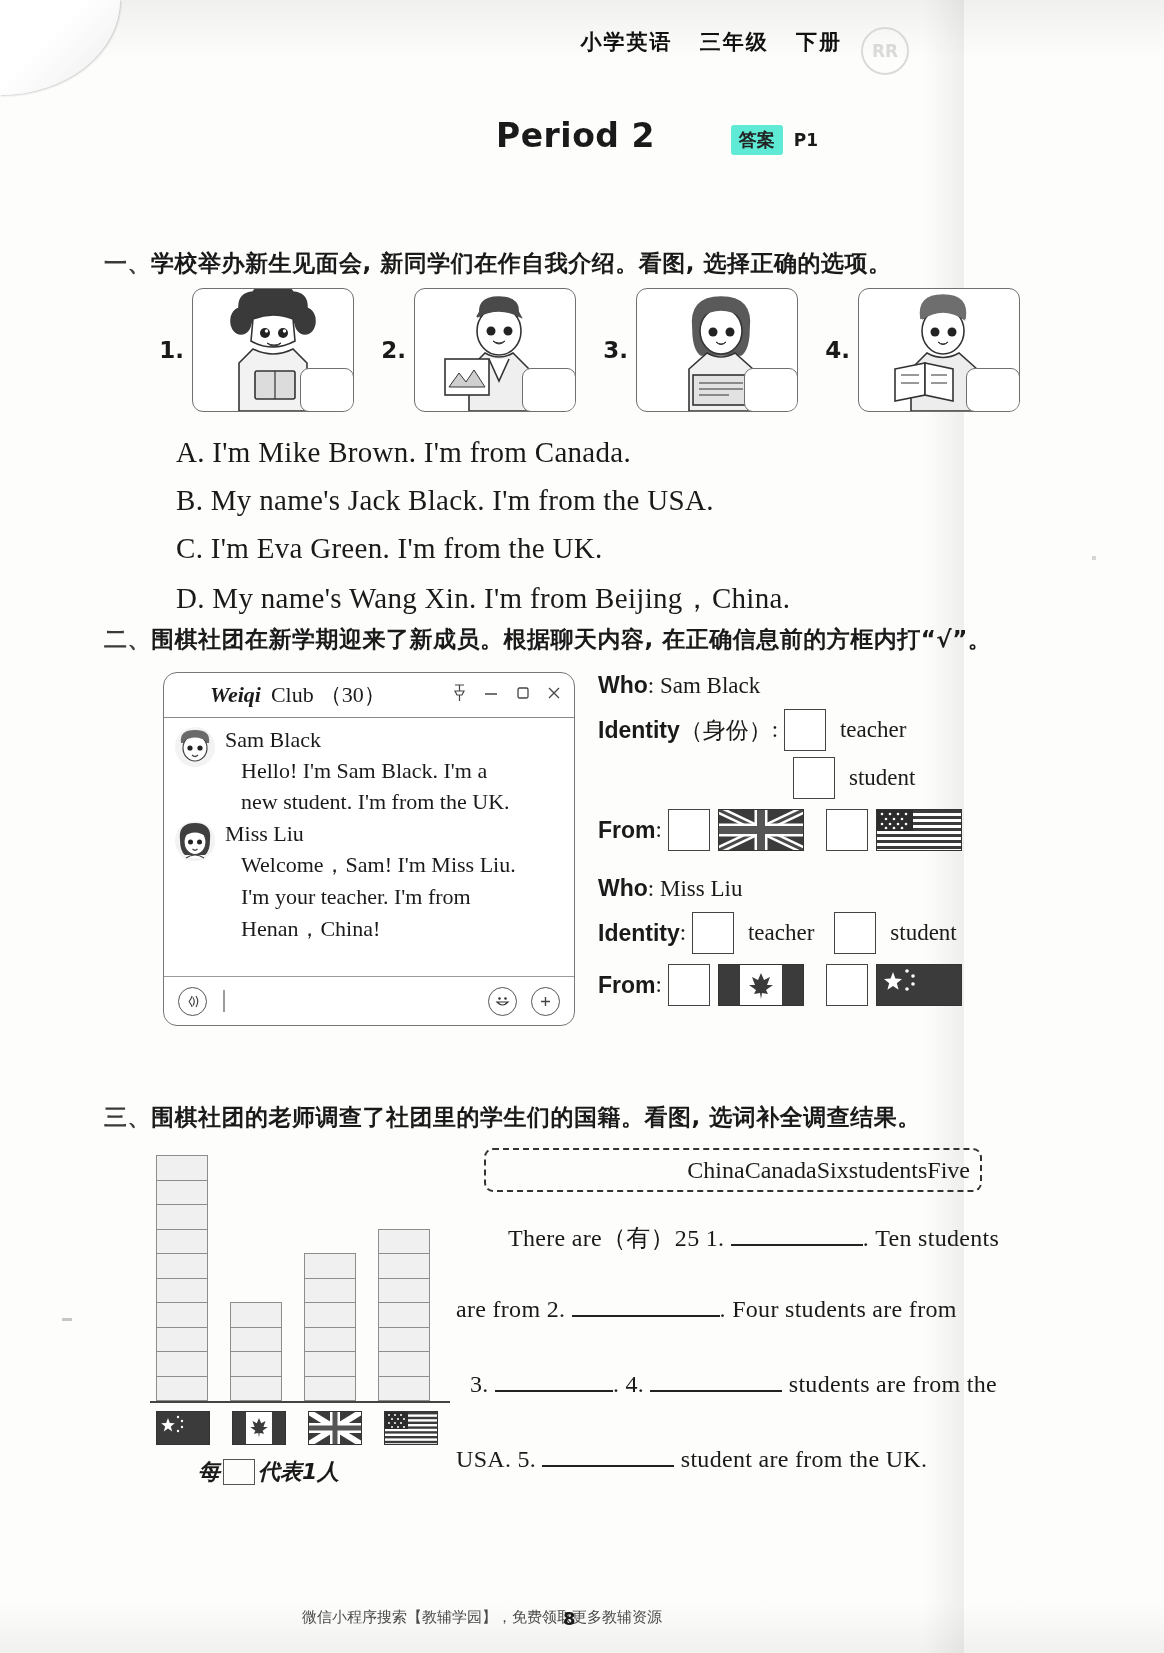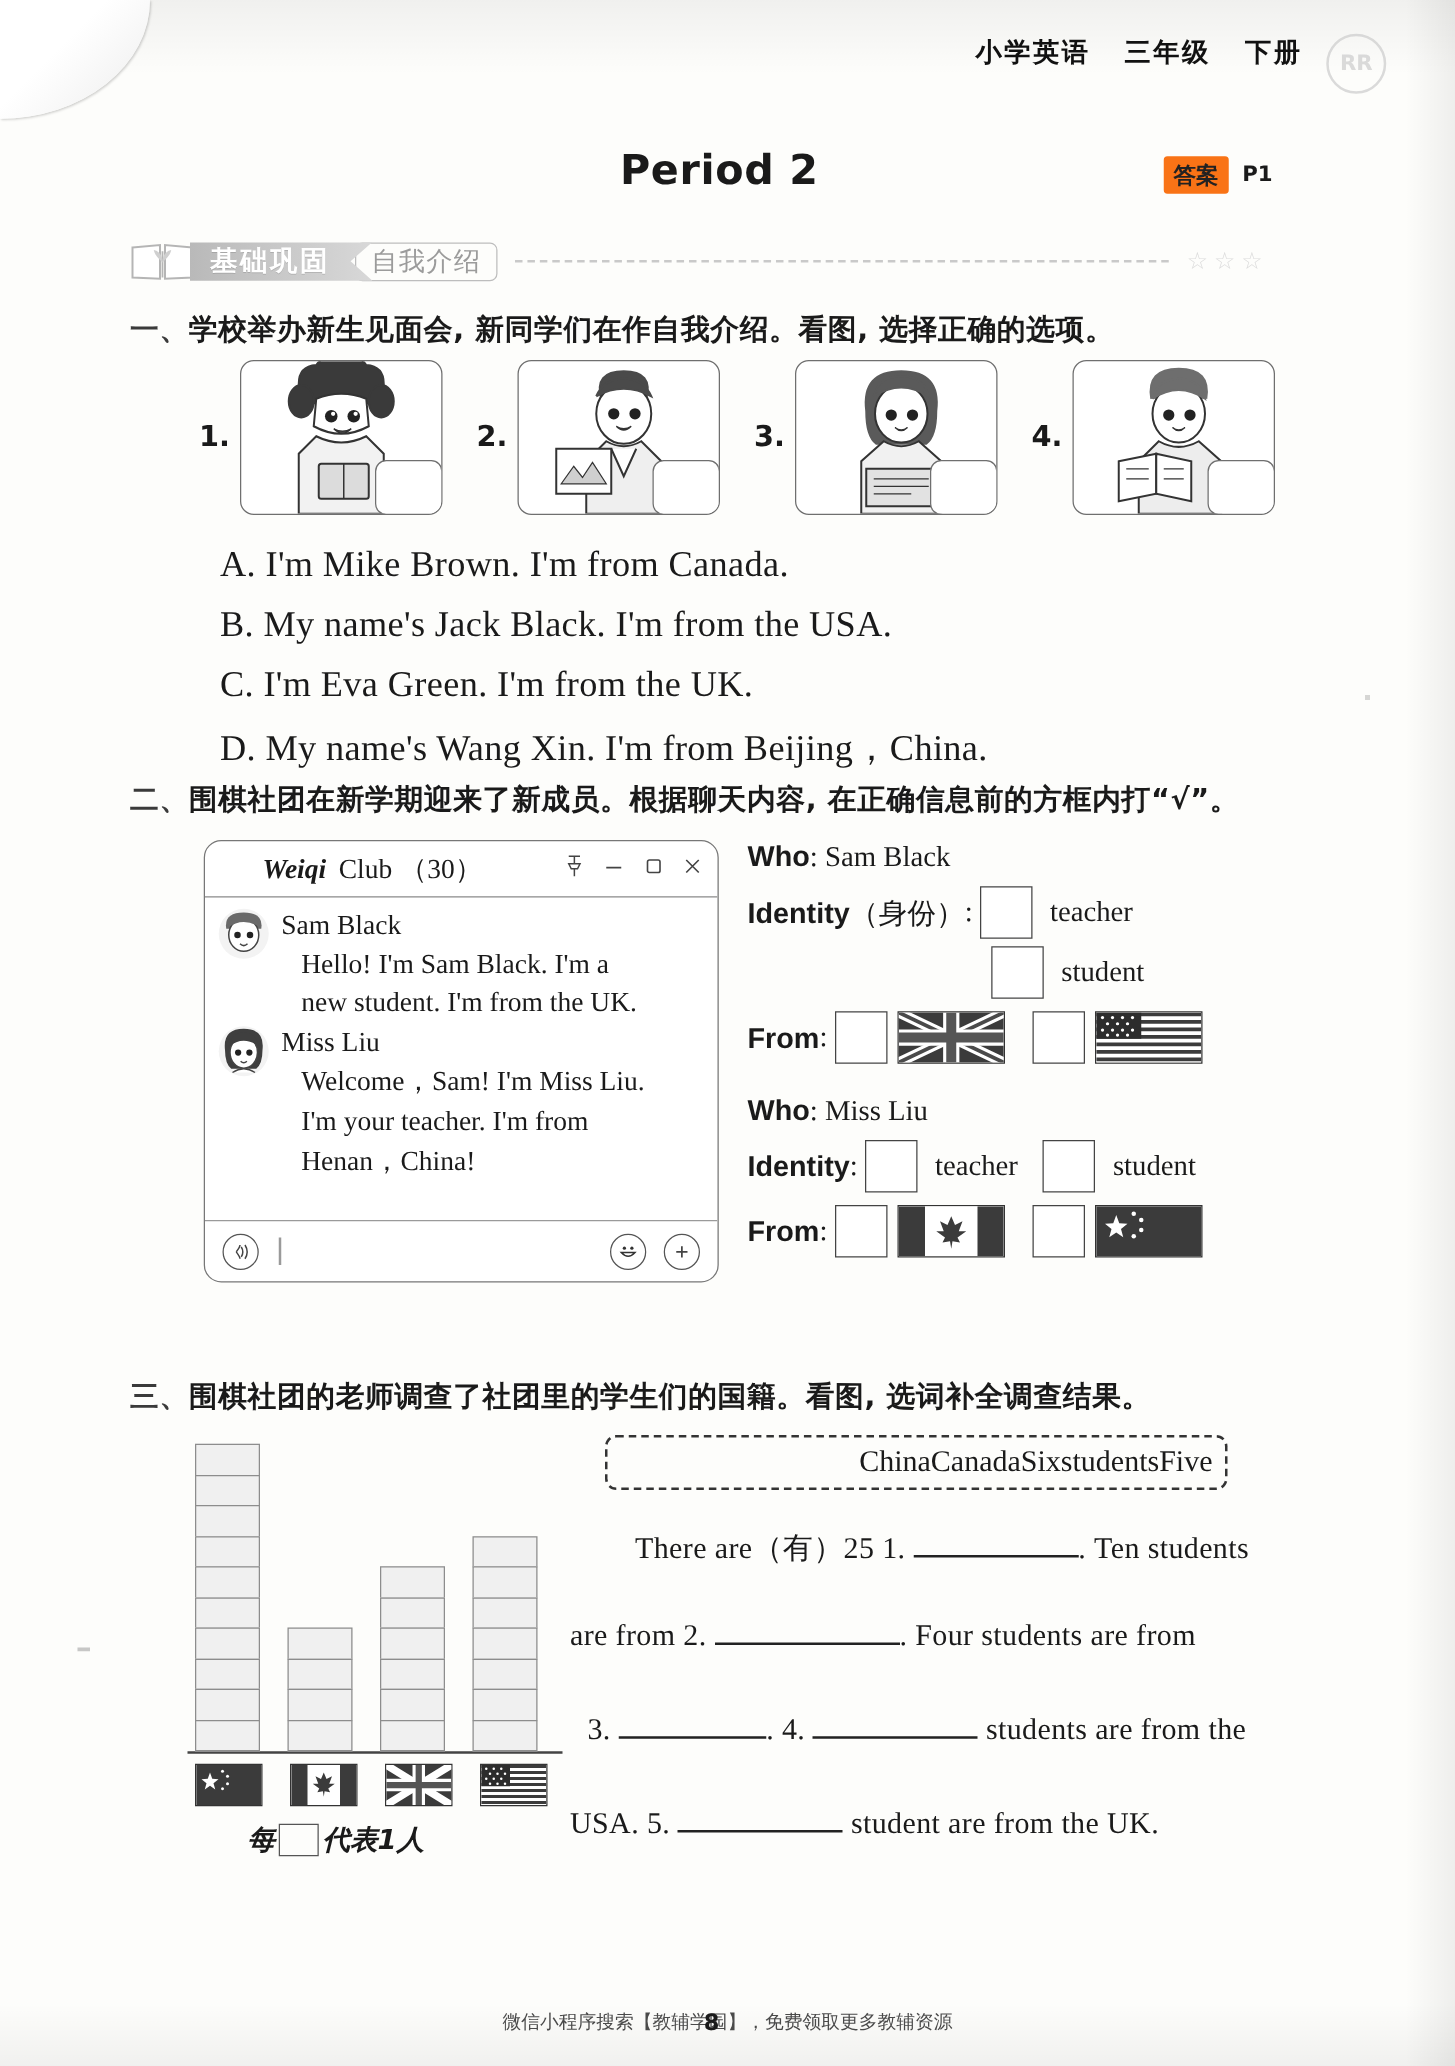--- a/index.html
+++ b/index.html
@@ -1,21 +1,21 @@
 <!DOCTYPE html>
 <html><head>
 <meta charset="utf-8">
 <style>
   html,body{margin:0;padding:0;}
   body{
     width:1164px;height:1653px;background:#fdfdfb;
     font-family:"Liberation Serif", serif;color:#1a1a1a;
     position:relative;overflow:hidden;
   }
-  .page{position:relative;width:1164px;height:1653px;}
+  .page{position:relative;width:964px;height:1653px;}
   .paper-shade-top{position:absolute;left:0;top:0;width:1164px;height:60px;
     background:linear-gradient(to bottom, rgba(0,0,0,.05), rgba(0,0,0,0));}
   .paper-shade-r{position:absolute;right:0;top:0;width:40px;height:1653px;
     background:linear-gradient(to left, rgba(0,0,0,.06), rgba(0,0,0,0));}
   .paper-shade-b{position:absolute;left:0;bottom:0;width:1164px;height:50px;
     background:linear-gradient(to top, rgba(0,0,0,.05), rgba(0,0,0,0));}
   .corner-curl{position:absolute;left:0;top:0;width:120px;height:95px;
      border-bottom-right-radius:100% 100%;
      background:linear-gradient(135deg,#ffffff 40%, #ececec 100%);
      box-shadow:1px 1px 2px rgba(0,0,0,.18);}
@@ -28,21 +28,21 @@
   .rr-logo{position:absolute;top:27px;right:55px;width:44px;height:44px;
      border-radius:50%;border:2px solid #cfcfcf;color:#cfcfcf;
      font-family:"DejaVu Sans", sans-serif;font-size:17px;font-weight:bold;
      display:flex;align-items:center;justify-content:center;opacity:.75;}
 
   
   .period-title{position:absolute;top:116px;left:496px;
      font-family:"DejaVu Sans", sans-serif;font-size:33px;font-weight:bold;
      letter-spacing:.5px;}
   .ans-badge{position:absolute;top:125px;right:146px;display:flex;align-items:center;gap:11px;}
-  .ans-badge .cn{background:#f97316;border-radius:3px;padding:3px 8px;
+  .ans-badge .cn{background:#5eead4;border-radius:3px;padding:3px 8px;
      font-family:"DejaVu Sans", sans-serif;font-size:18px;font-weight:bold;color:#222;}
   .ans-badge .pg{font-family:"DejaVu Sans", sans-serif;font-size:17px;font-weight:bold;}
 
   
   .sect{position:absolute;left:104px;display:flex;align-items:center;height:34px;}
   .book-ico{width:52px;height:34px;position:relative;flex:0 0 auto;}
   .book-ico svg{position:absolute;left:0;top:0;}
   .sect-tag{height:31px;display:flex;align-items:center;padding:0 22px 0 16px;
      background:linear-gradient(to right,#b9b9b9,#d8d8d8);
      color:#fff;font-family:"DejaVu Sans", sans-serif;font-weight:bold;font-size:22px;
@@ -147,35 +147,20 @@
     <span>下册</span>
   </div>
   <div class="rr-logo">RR</div>
 
   <div class="period-title">Period 2</div>
   <div class="ans-badge">
     <span class="cn">答案</span>
     <span class="pg">P1</span>
   </div>
 
-  <div class="sect" style="top:192px;width:906px;">
-    <span class="book-ico">
-      <svg width="52" height="34" viewBox="0 0 52 34">
-        <path d="M2 6 L24 4 L24 31 L2 30 Z" fill="#fff" stroke="#b5b5b5" stroke-width="1.6"></path>
-        <path d="M50 6 L28 4 L28 31 L50 30 Z" fill="#fff" stroke="#b5b5b5" stroke-width="1.6"></path>
-        <path d="M26 9 L26 30" stroke="#b5b5b5" stroke-width="1.4"></path>
-        <path d="M26 18 C22 14,20 12,19 8 C24 9,26 13,26 18" fill="#cfcfcf"></path>
-        <path d="M26 18 C30 14,32 12,33 8 C28 9,26 13,26 18" fill="#cfcfcf"></path>
-      </svg>
-    </span>
-    <span class="sect-tag">基础巩固</span>
-    <span class="sect-sub">自我介绍</span>
-    <span class="sect-dash"></span>
-    <span class="stars">☆ ☆ ☆</span>
-  </div>
 
   <div class="q" style="left:104px;top:248px;">
     <span class="qnum">一、</span><span>学校举办新生见面会, 新同学们在作自我介绍。看图, 选择正确的选项。</span>
   </div>
 
   <div class="picrow">
 
     <div class="picitem">
       <span class="picidx">1.</span>
       <div class="picbox">

